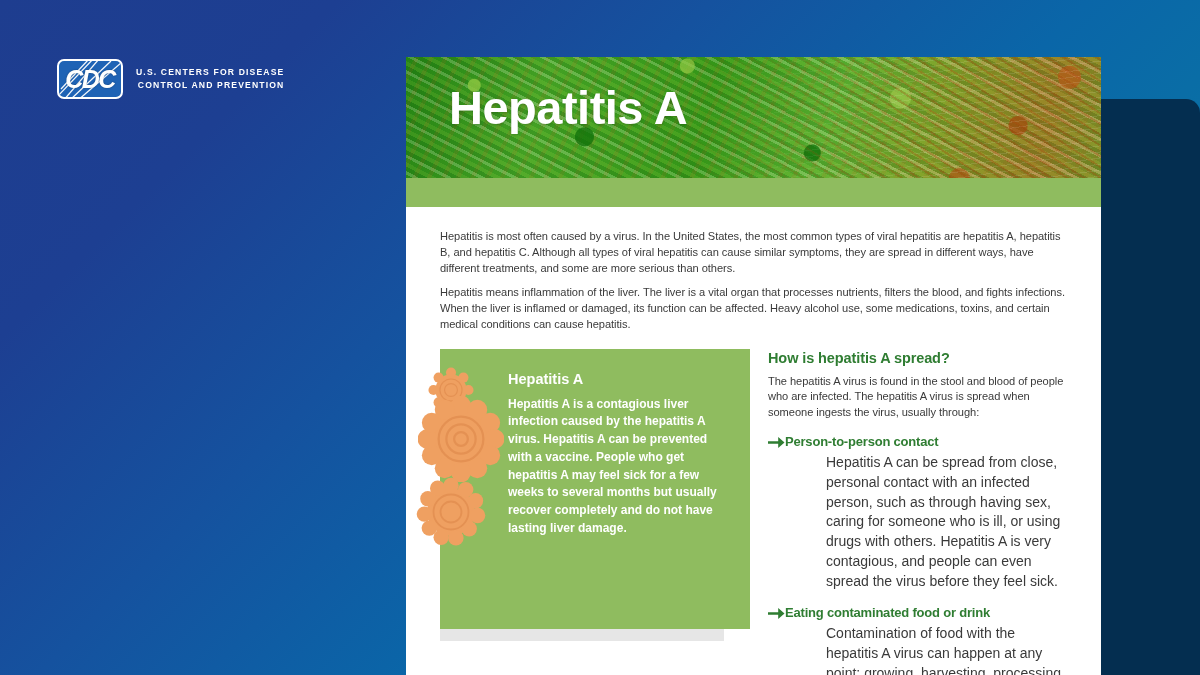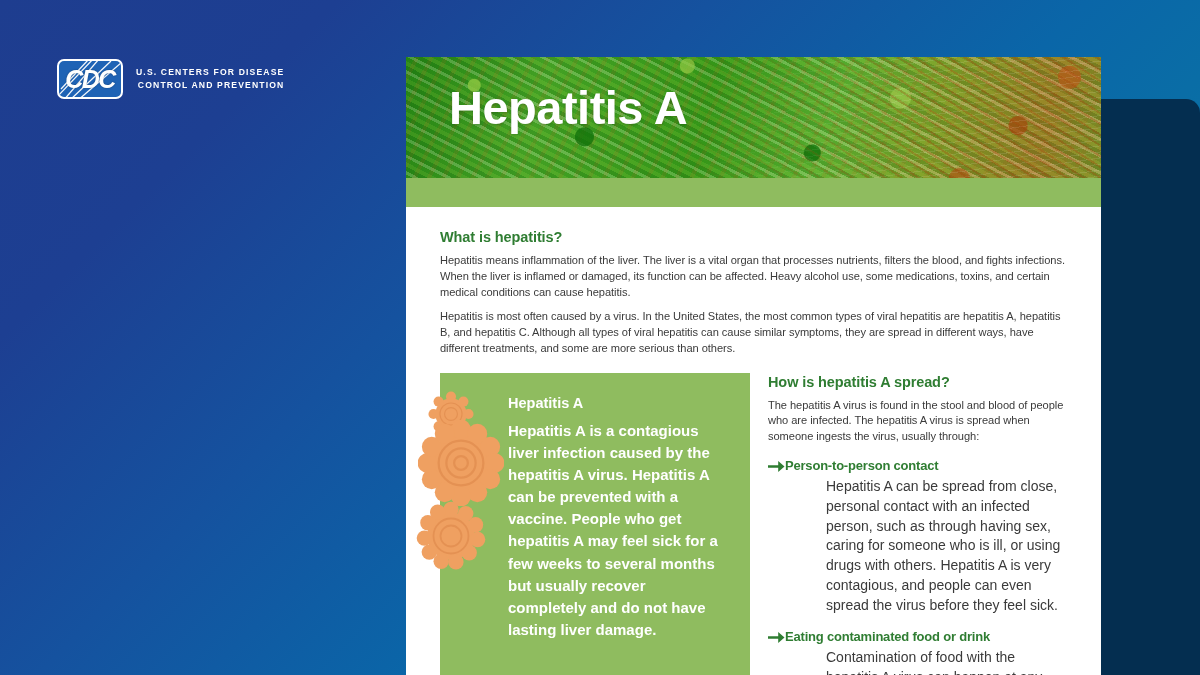--- a/index.html
+++ b/index.html
@@ -122,21 +122,21 @@
     padding:22px 22px 20px 68px;
   }
   .callout h3{
     color:#ffffff;
     font-size:14.5px;
     font-weight:bold;
     margin-bottom:9px;
   }
   .callout p{
     color:#ffffff;
-    font-size:15px;
+    font-size:12px;
     font-weight:bold;
     line-height:1.48;
   }
   .callout p.indent{ margin-bottom:14px; }
   .callout p.full{ margin-left:-34px; }
   .callout-footer{
     height:12px;
     width:284px;
     background:#e6e6e6;
   }
@@ -201,23 +201,22 @@
 
   <div class="banner">
     <div class="tex"></div>
     <div class="banner-title">Hepatitis A</div>
   </div>
 
   <div class="green-band"></div>
 
   <div class="body-area">
 
-    <h2 class="section-h">What is hepatitis?</h2>
+    <p class="body-p">Hepatitis is most often caused by a virus. In the United States, the most common types of viral hepatitis are hepatitis A, hepatitis B, and hepatitis C. Although all types of viral hepatitis can cause similar symptoms, they are spread in different ways, have different treatments, and some are more serious than others.</p>
     <p class="body-p">Hepatitis means inflammation of the liver. The liver is a vital organ that processes nutrients, filters the blood, and fights infections. When the liver is inflamed or damaged, its function can be affected. Heavy alcohol use, some medications, toxins, and certain medical conditions can cause hepatitis.</p>
-    <p class="body-p">Hepatitis is most often caused by a virus. In the United States, the most common types of viral hepatitis are hepatitis A, hepatitis B, and hepatitis C. Although all types of viral hepatitis can cause similar symptoms, they are spread in different ways, have different treatments, and some are more serious than others.</p>
 
     <div class="cols">
 
       <div class="col-left">
         <div class="callout">
 
           <div class="virus" id="virus-small">
             <svg width="46" height="46" viewBox="0 0 100 100">
               <g fill="#efa061">
                 <circle cx="50" cy="50" r="34"></circle>

